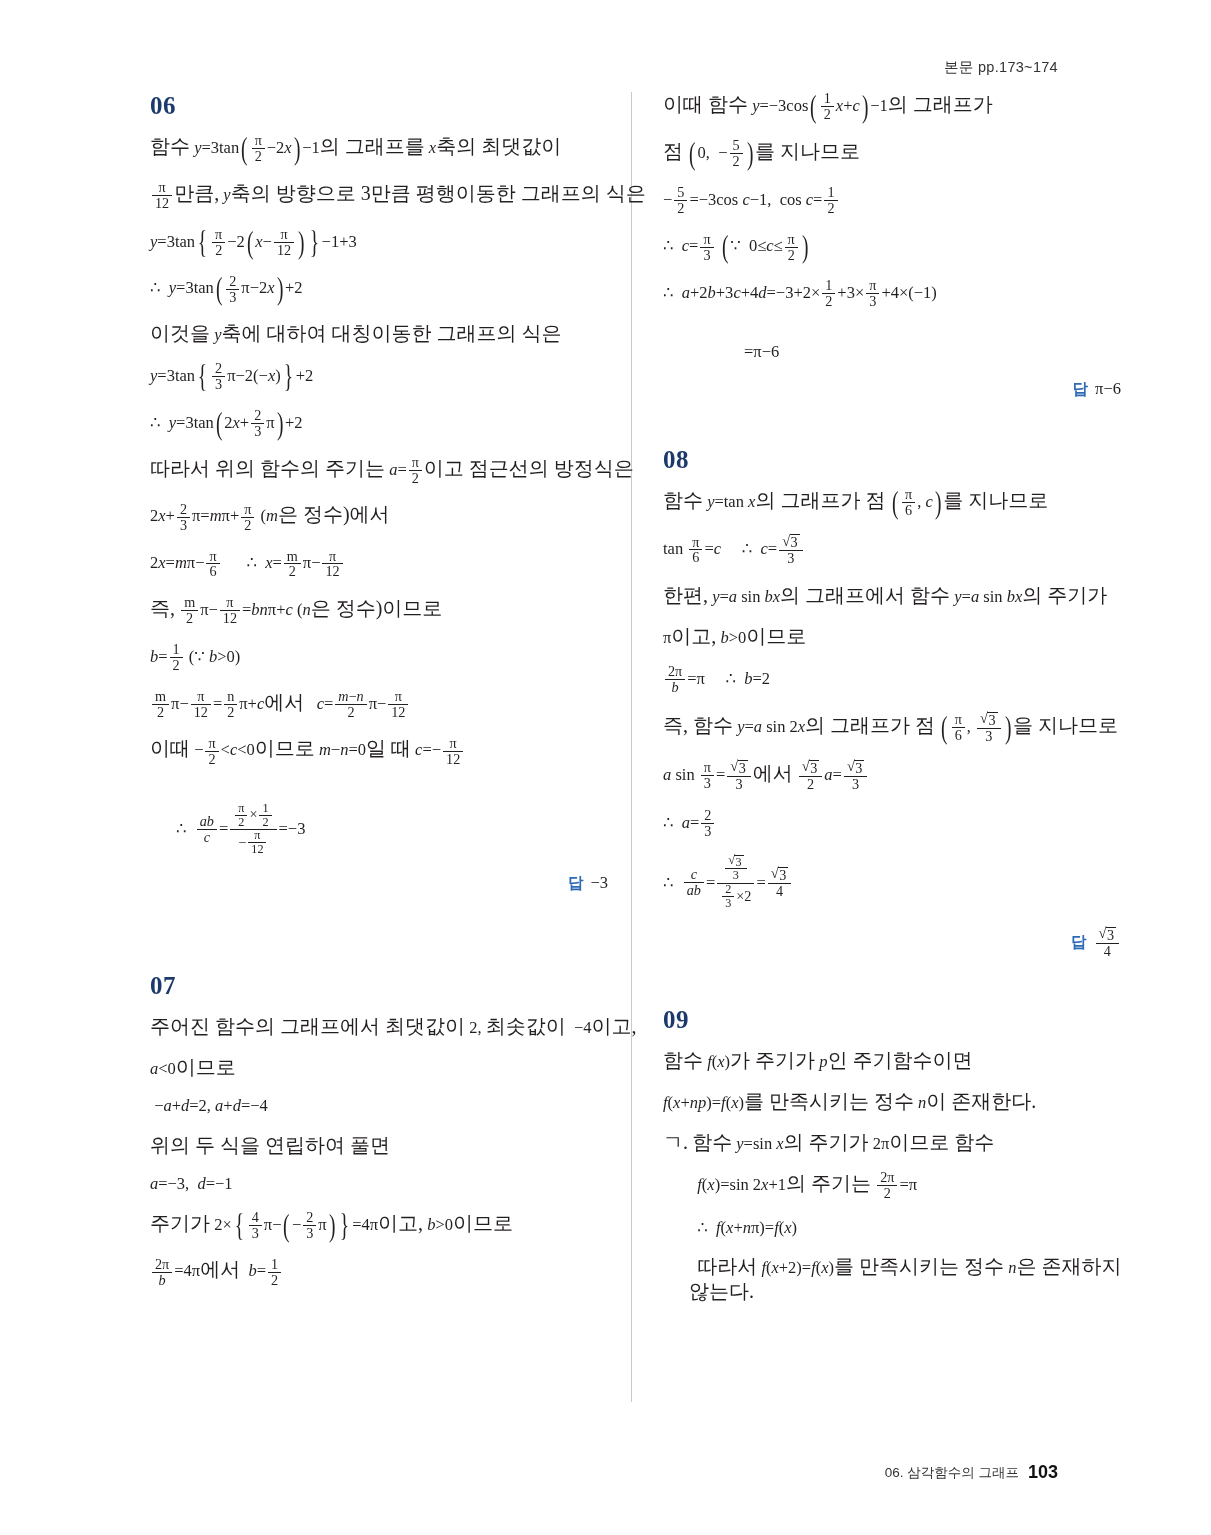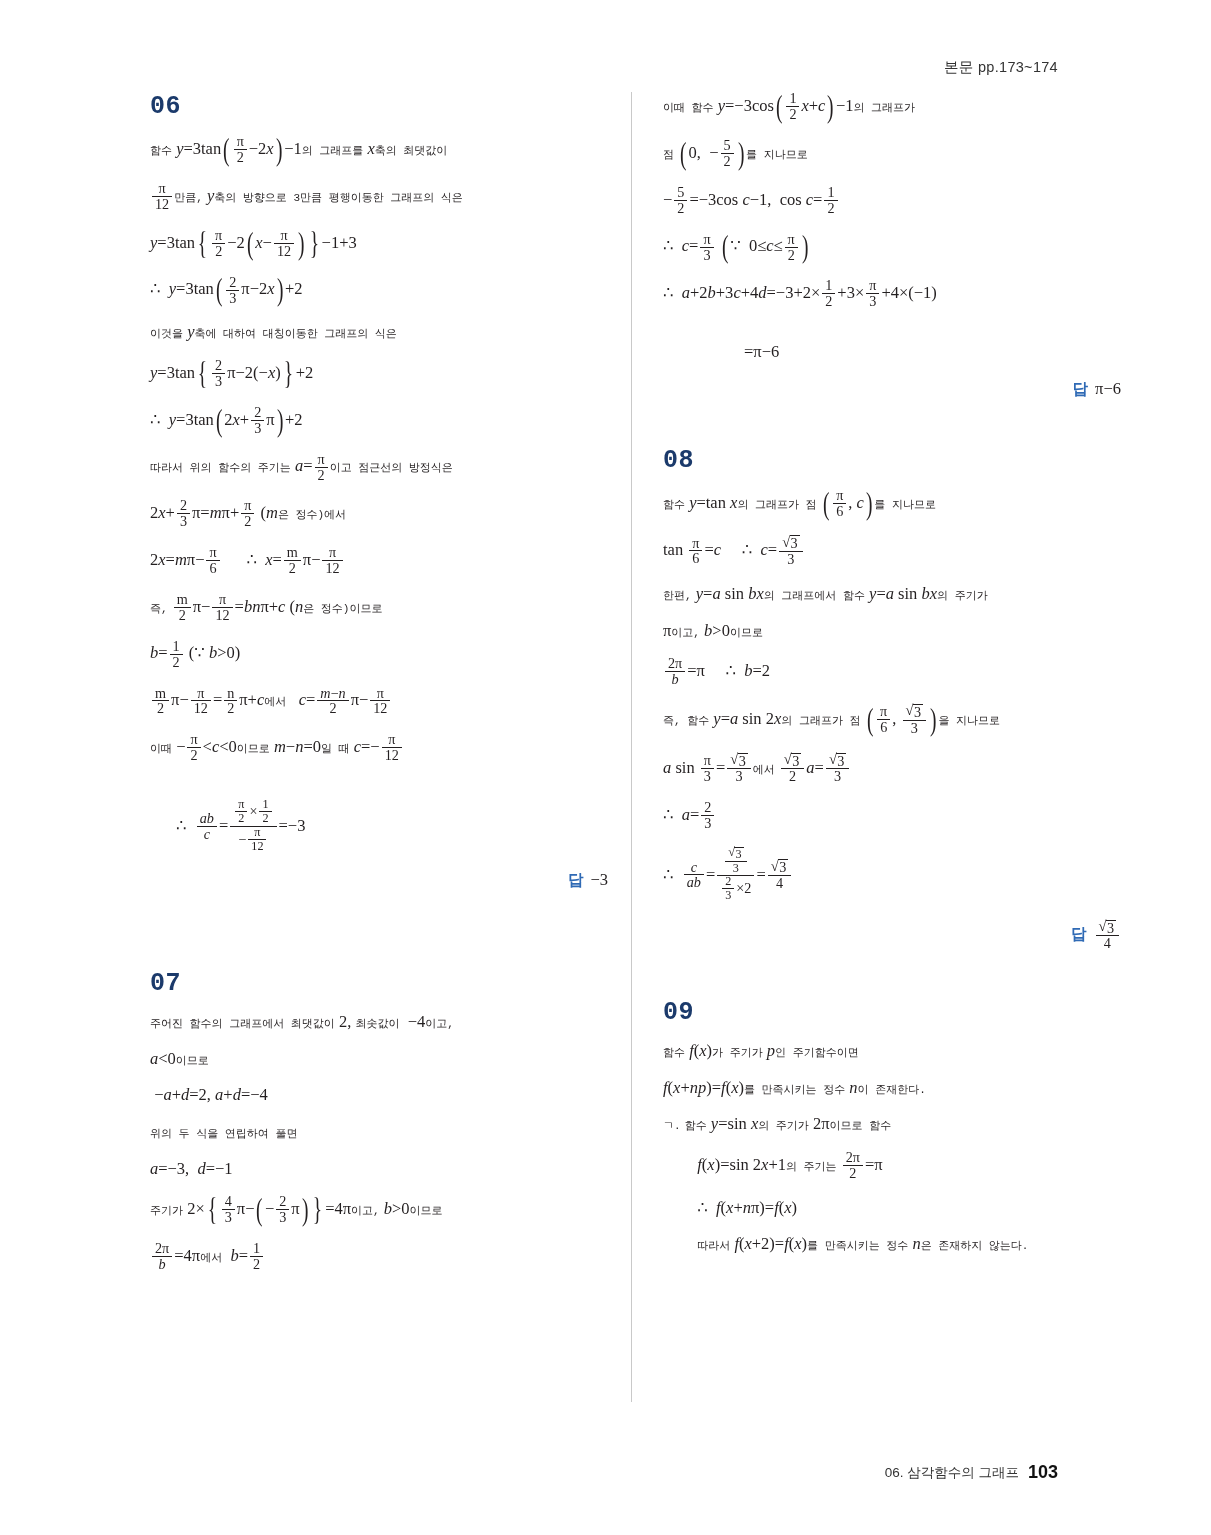--- a/index.html
+++ b/index.html
@@ -42,39 +42,39 @@
     position: absolute;
     top: 92px;
     width: 470px;
   }
   .col-left { left: 150px; }
   .col-right { left: 663px; }
 
   .block { margin-bottom: 0; }
 
   .qnum {
-    font-family: Liberation Mono, monospace;
+    font-family: Liberation Serif, serif;
     font-weight: bold;
     font-size: 25px;
     color: #1b3a6b;
     letter-spacing: 0.5px;
     margin: 0 0 14px 0;
   }
 
   .line {
     font-size: 16.5px;
     line-height: 1.25;
     margin: 0 0 16px 0;
     white-space: nowrap;
   }
   .line.wrap { white-space: normal; }
   .indent { padding-left: 26px; }
   .indent2 { padding-left: 48px; margin-top: 32px; }
 
-  .kr { font-family: Liberation Mono, monospace; font-size: 11px; }
+  .kr { font-family: Liberation Serif, serif; font-size: 20px; }
   .mathit { font-style: italic; }
 
   
   .frac {
     display: inline-block;
     vertical-align: middle;
     text-align: center;
     font-size: 0.86em;
     line-height: 1.05;
     margin: 0 2px;

